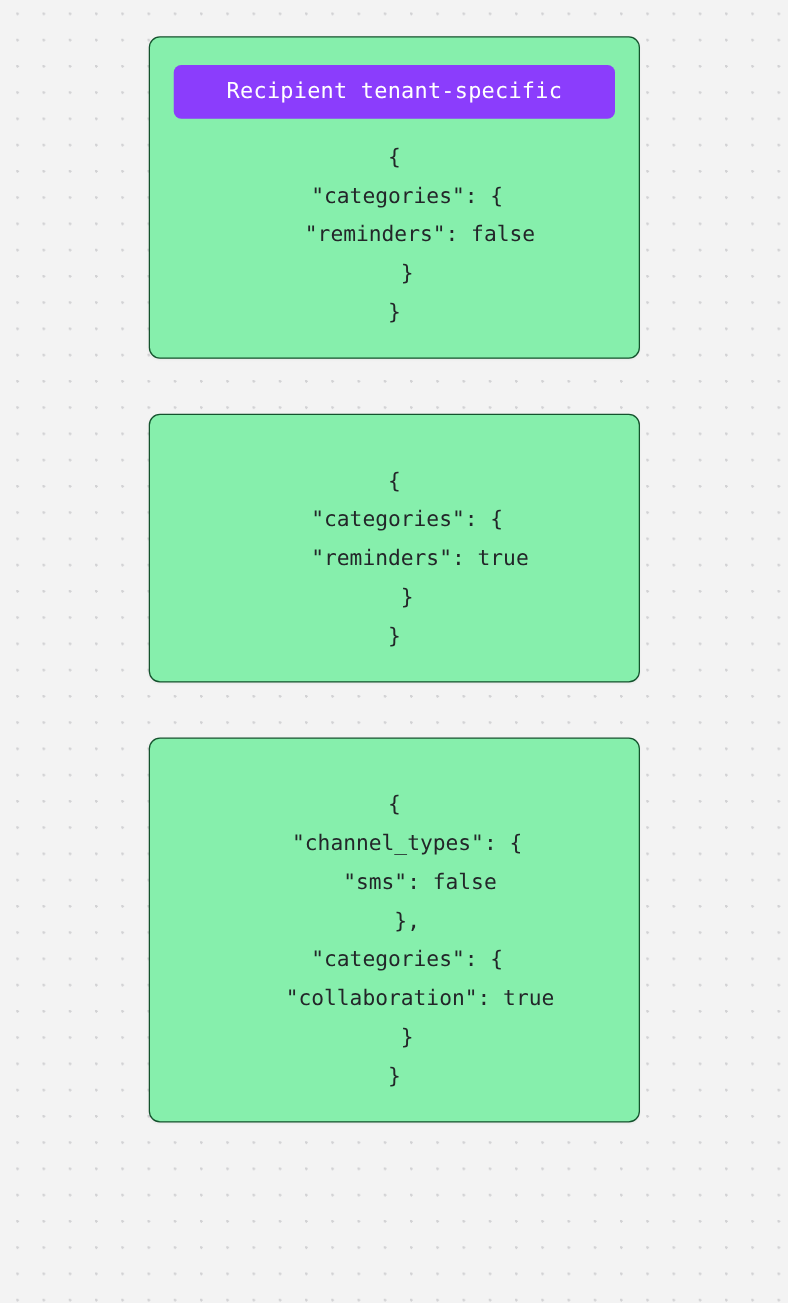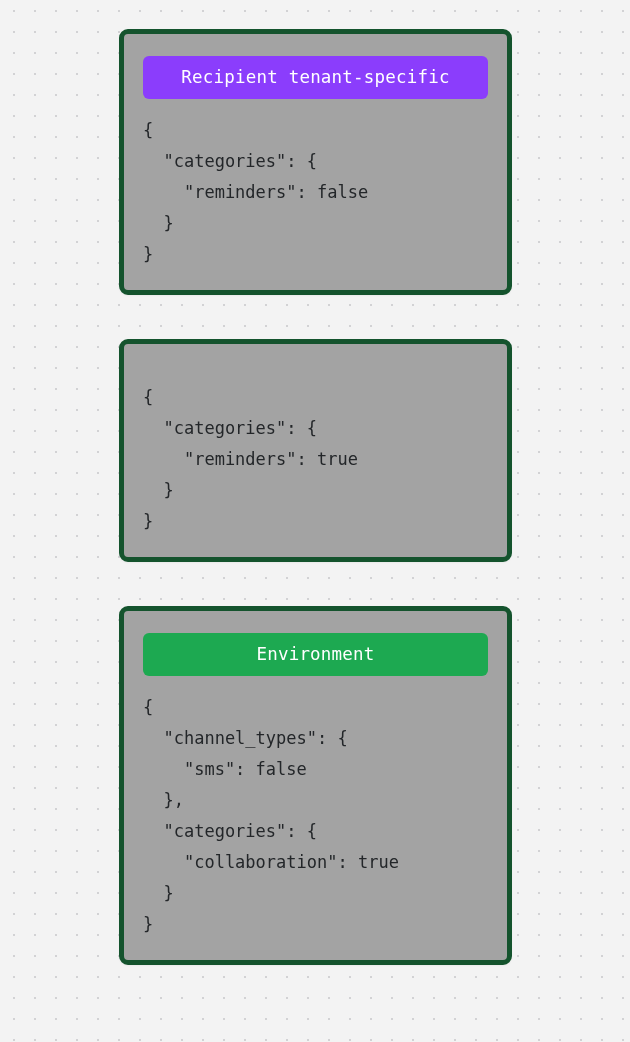--- a/index.html
+++ b/index.html
@@ -25,25 +25,26 @@
     top: 29px;
     width: 393px;
     display: flex;
     flex-direction: column;
     gap: 44px;
   }
 
   .card {
     box-sizing: border-box;
     width: 393px;
-    background: #a3a3a3;
-    border: 5px solid #14532d;
+    background: #86efac;
+    border: 1px solid #14532d;
     border-radius: 9px;
     padding: 22px 19px 20px 19px;
     box-shadow: 0 1px 2px rgba(16, 18, 22, 0.045);
+    text-align: center;
   }
 
   .badge {
     box-sizing: border-box;
     height: 43px;
     border-radius: 6px;
     display: flex;
     align-items: center;
     justify-content: center;
     color: #ffffff;
@@ -89,21 +90,20 @@
 
   <div class="card">
     <pre class="json-body">{
   "categories": {
     "reminders": true
   }
 }</pre>
   </div>
 
   <div class="card">
-    <div class="badge badge-green">Environment</div>
     <pre class="json-body">{
   "channel_types": {
     "sms": false
   },
   "categories": {
     "collaboration": true
   }
 }</pre>
   </div>
 

